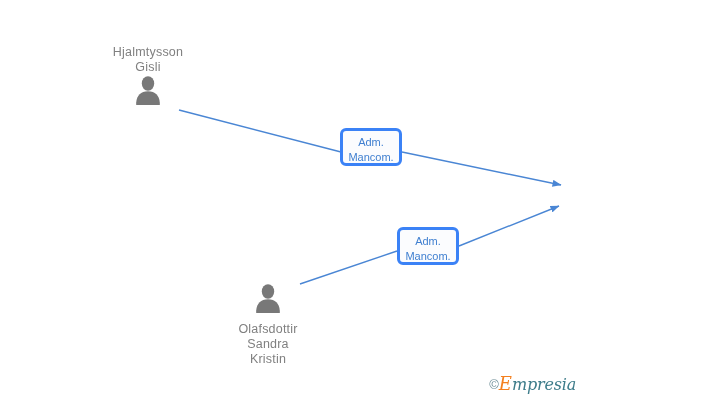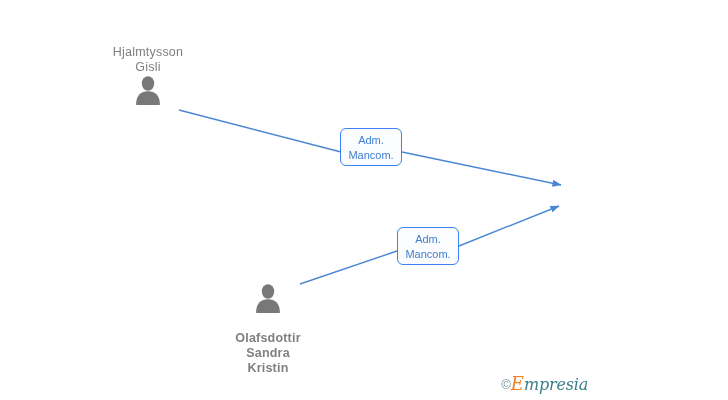--- a/index.html
+++ b/index.html
@@ -52,35 +52,35 @@
     font-size: 12.5px;
     line-height: 15px;
     letter-spacing: 0.6px;
   }
   .company-node .node-icon { width: 30px; height: 33px; }
 
   
   .rel-label {
     position: absolute;
     box-sizing: border-box;
-    border: 1px solid #3b82f6;
+    border: 3px solid #3b82f6;
     border-radius: 6px;
     background: #fbfcfe;
     color: #3f7fd0;
     font-size: 11px;
     line-height: 15px;
     text-align: center;
     padding: 4px 0 3px 0;
     white-space: pre-line;
   }
 
   
   #watermark {
     position: absolute;
-    right: 8px;
+    right: 20px;
     bottom: 6px;
     font-size: 15px;
     line-height: 18px;
     white-space: nowrap;
   }
   #watermark .wm-c {
     color: #6f8f98;
     font-size: 13px;
     vertical-align: 1px;
   }
@@ -124,21 +124,21 @@
       <ellipse cx="15" cy="8.5" rx="6.2" ry="7.3" fill="#787878"></ellipse>
       <path d="M15 16.2c-7.2 0-11.3 4.4-11.8 11.2-0.1 1.4 0 2.6 0 2.6h23.6s0.1-1.2 0-2.6C26.3 20.6 22.2 16.2 15 16.2z" fill="#787878"></path>
     </svg>
   </div>
 
   <div class="node person-node" style="left:193px; top:283px;">
     <svg class="node-icon" viewBox="0 0 30 32" xmlns="http://www.w3.org/2000/svg">
       <ellipse cx="15" cy="8.5" rx="6.2" ry="7.3" fill="#787878"></ellipse>
       <path d="M15 16.2c-7.2 0-11.3 4.4-11.8 11.2-0.1 1.4 0 2.6 0 2.6h23.6s0.1-1.2 0-2.6C26.3 20.6 22.2 16.2 15 16.2z" fill="#787878"></path>
     </svg>
-    <div class="node-label" style="margin-top:16px;font-weight:bold;">Olafsdottir
+    <div class="node-label" style="margin-top:7px;">Olafsdottir
 Sandra
 Kristin</div>
   </div>
 
 
   <div class="rel-label" style="left:340px; top:128px; width:62px; height:38px;">Adm.
 Mancom.</div>
 
   <div class="rel-label" style="left:397px; top:227px; width:62px; height:38px;">Adm.
 Mancom.</div>

